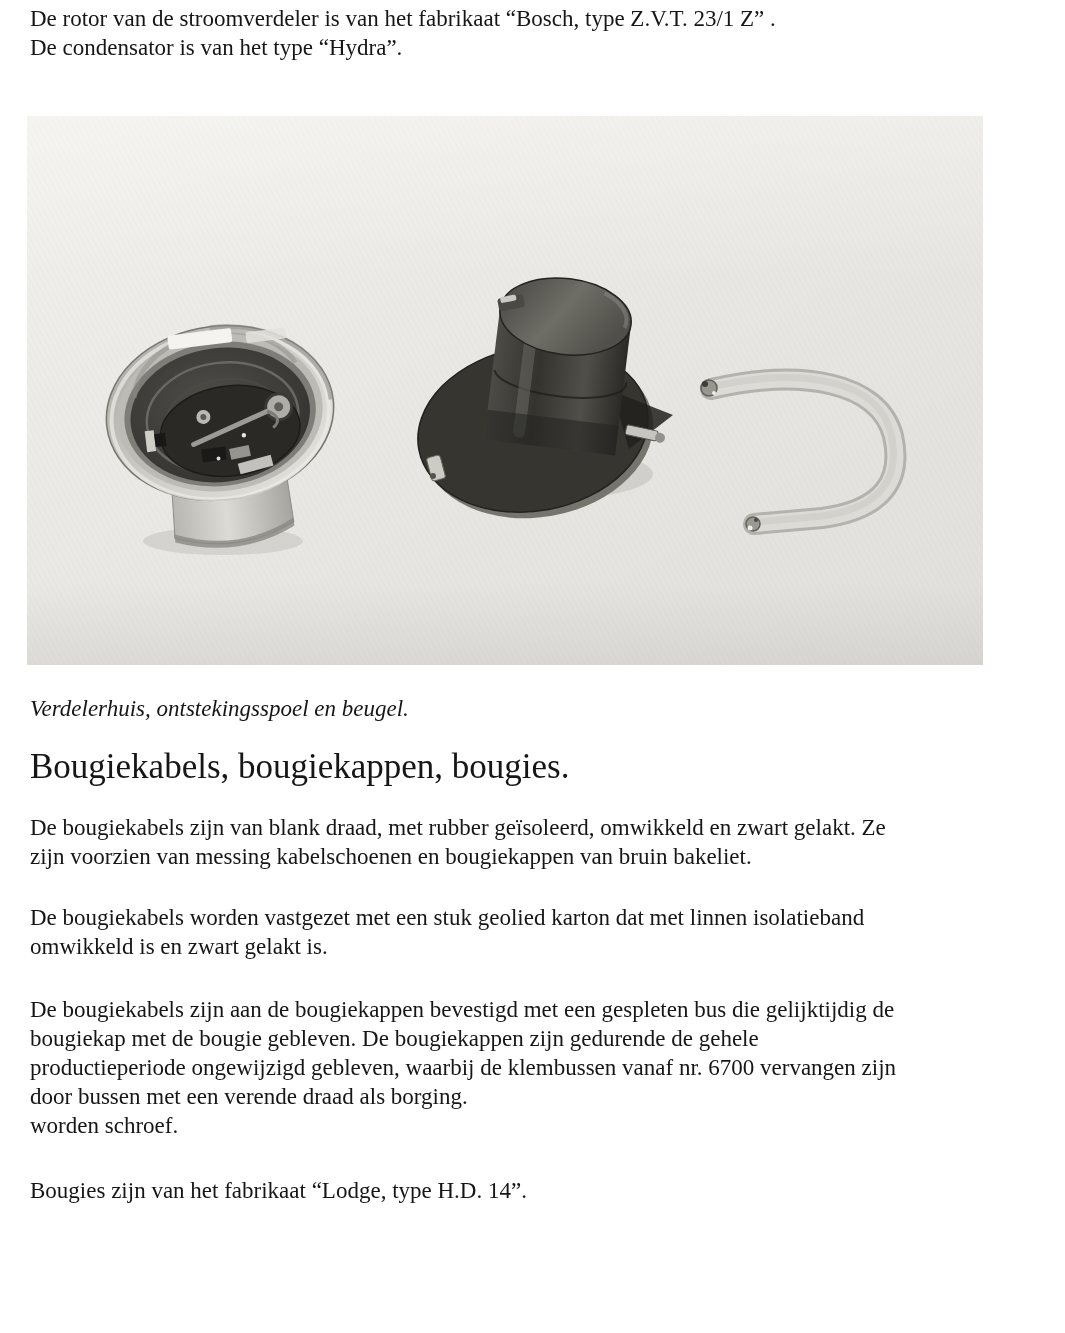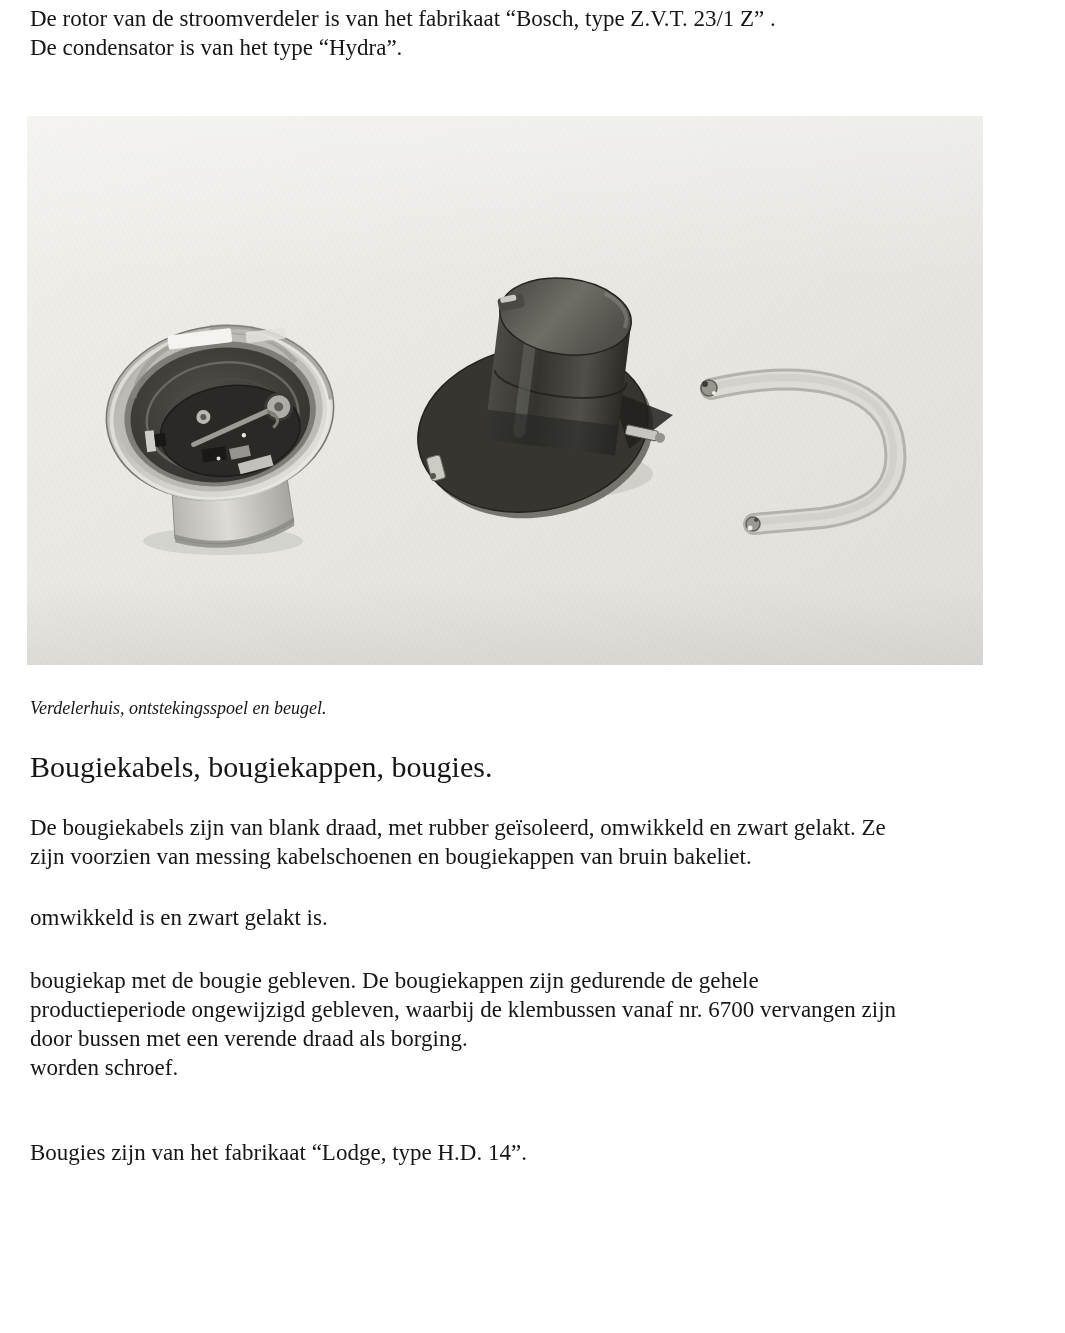--- a/index.html
+++ b/index.html
@@ -12,31 +12,31 @@
     font-family:"Liberation Serif","DejaVu Serif",serif;
     overflow:hidden;
   }
   .inner { padding:4px 30px 0 30px; }
   p { margin:0; }
   .line { display:block; line-height:29px; white-space:nowrap; }
   .bodytext { font-size:23px; }
   .intro-2 { }
   .photo { margin:54px 0 0 -3px; width:956px; height:549px; }
   .photo svg { display:block; width:956px; height:549px; }
-  .caption { margin-top:29px; font-size:18px; font-style:italic; line-height:29px; }
+  .caption { margin-top:29px; font-size:23px; font-style:italic; line-height:29px; }
   .heading {
     margin:26px 0 8px 0;
-    font-size:30px; font-weight:normal;
+    font-size:35px; font-weight:normal;
     line-height:36px;
     font-family:"Liberation Serif","DejaVu Serif",serif;
   }
   .p1 { margin-top:28px; }
   .p2 { margin-top:32px; }
   .p3 { margin-top:34px; }
-  .p4 { margin-top:56px; }
+  .p4 { margin-top:36px; }
   .pageno { margin-top:33px; font-size:23px; line-height:29px; }
 </style>
 </head>
 <body>
 
 <div class="page">
   <div class="inner">
 
     <p class="bodytext">
       <span class="line">De rotor van de stroomverdeler is van het fabrikaat “Bosch, type Z.V.T. 23/1 Z” .</span>
@@ -170,24 +170,26 @@
     <p class="caption">Verdelerhuis, ontstekingsspoel en beugel.</p>
 
     <h2 class="heading">Bougiekabels, bougiekappen, bougies.</h2>
 
     <p class="bodytext p1">
       <span class="line">De bougiekabels zijn van blank draad, met rubber geïsoleerd, omwikkeld en zwart gelakt. Ze</span>
       <span class="line">zijn voorzien van messing kabelschoenen en bougiekappen van bruin bakeliet.</span>
     </p>
 
     <p class="bodytext p2">
+      <span class="line">De bougiekabels worden vastgezet met een stuk geolied karton dat met linnen isolatieband</span>
       <span class="line">omwikkeld is en zwart gelakt is.</span>
     </p>
 
     <p class="bodytext p3">
+      <span class="line">De bougiekabels zijn aan de bougiekappen bevestigd met een gespleten bus die gelijktijdig de</span>
       <span class="line">bougiekap met de bougie gebleven. De bougiekappen zijn gedurende de gehele</span>
       <span class="line">productieperiode ongewijzigd gebleven, waarbij de klembussen vanaf nr. 6700 vervangen zijn</span>
       <span class="line">door bussen met een verende draad als borging.</span>
       <span class="line">worden schroef.</span>
     </p>
 
     <p class="bodytext p4">
       <span class="line">Bougies zijn van het fabrikaat “Lodge, type H.D. 14”.</span>
     </p>
 

